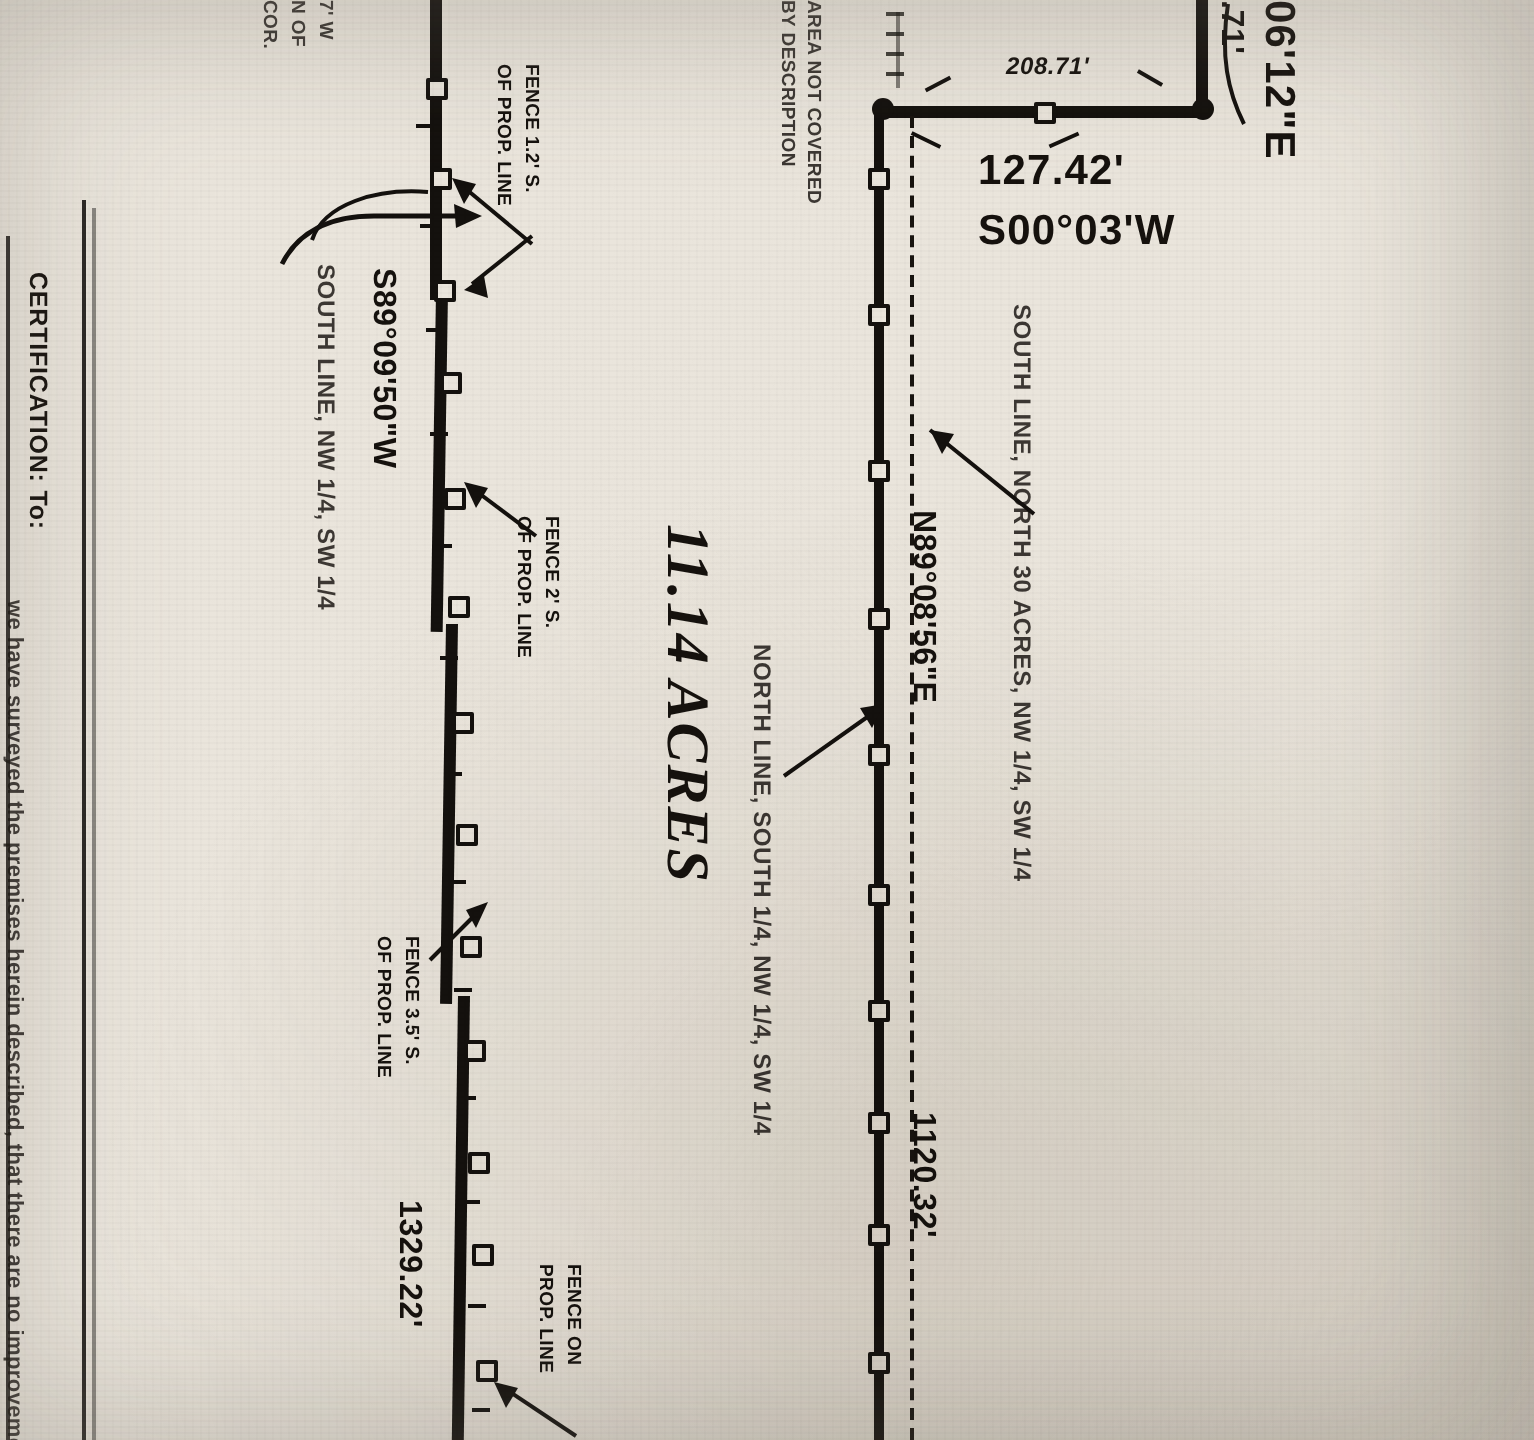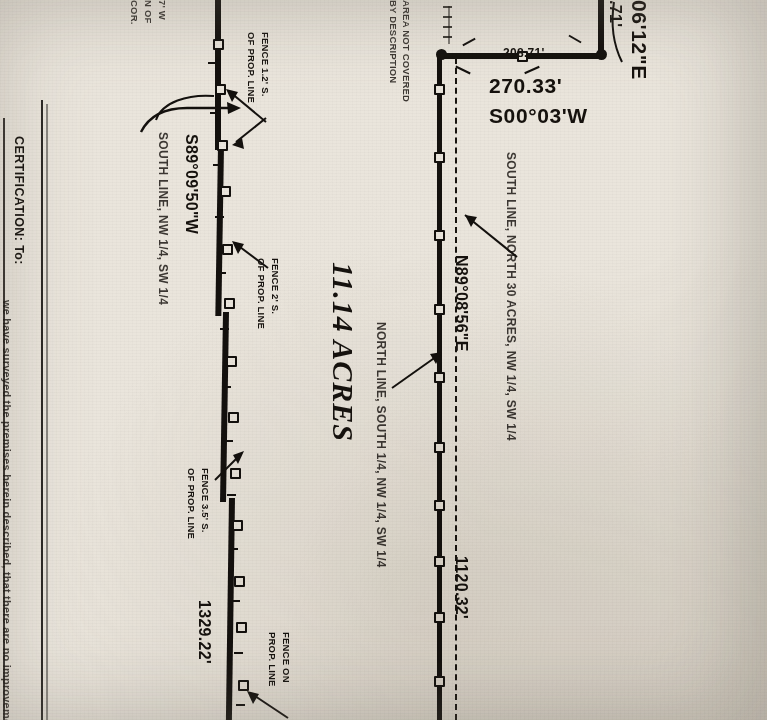--- a/index.html
+++ b/index.html
@@ -94,35 +94,35 @@
     <div class="ink" style="left:443px;top:26px;width:9px;height:2px;opacity:.8;"></div>
     <div class="ink" style="left:443px;top:36px;width:9px;height:2px;opacity:.8;"></div>
     <div class="ink" style="left:448px;top:6px;width:2px;height:38px;opacity:.5;"></div>
   </div>
 
   <div>
     <div class="line-h" style="left:440px;top:53px;width:163px;height:6px;"></div>
     <div class="post" style="left:517px;top:51px;"></div>
     <div class="corner" style="left:436px;top:49px;"></div>
     <div class="corner" style="left:596px;top:49px;"></div>
-    <div class="t small" style="left:503px;top:46px;">208.71'</div>
+    <div class="t small" style="left:503px;top:26px;font-style:italic;">208.71'</div>
   </div>
 
   <div>
     <div class="line-v" style="left:598px;top:0px;width:6px;height:56px;"></div>
     <div class="t big rot90" style="left:651px;top:0px;">06'12"E</div>
     <div class="t mid rot90" style="left:624px;top:0px;">.71'</div>
 
     <svg width="60" height="70" style="position:absolute;left:588px;top:0px;">
       <path d="M 34 62 C 26 46, 22 28, 26 2" fill="none" stroke="#14110e" stroke-width="2"></path>
     </svg>
   </div>
 
   <div>
-    <div class="t big" style="left:489px;top:74px;">270.33'</div>
+    <div class="t big" style="left:489px;top:74px;">127.42'</div>
     <div class="t big" style="left:489px;top:104px;">S00°03'W</div>
 
     <div class="ink" style="left:462px;top:41px;width:14px;height:2px;transform:rotate(-28deg);"></div>
     <div class="ink" style="left:455px;top:69px;width:16px;height:2px;transform:rotate(26deg);"></div>
     <div class="ink" style="left:524px;top:69px;width:16px;height:2px;transform:rotate(-24deg);"></div>
     <div class="ink" style="left:568px;top:38px;width:14px;height:2px;transform:rotate(30deg);"></div>
   </div>
 
   <div>
     <div class="line-v" style="left:437px;top:53px;width:5px;height:667px;"></div>

